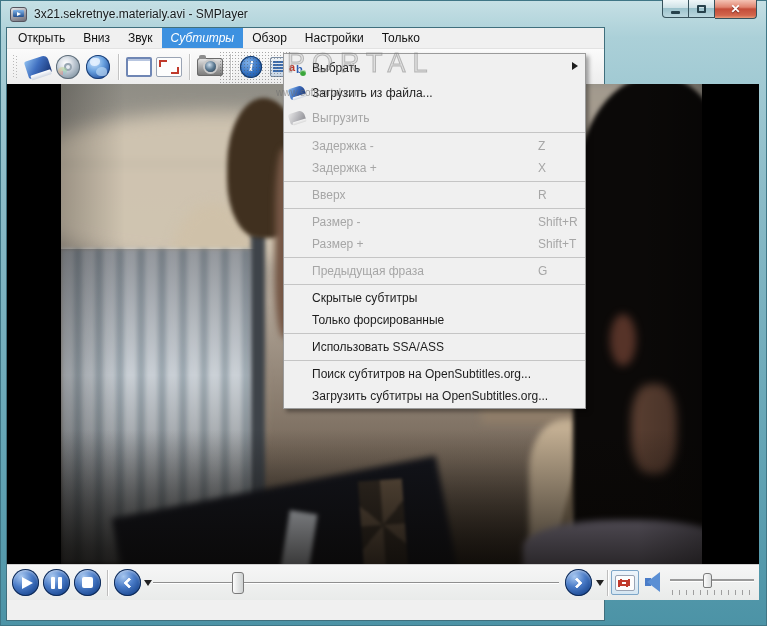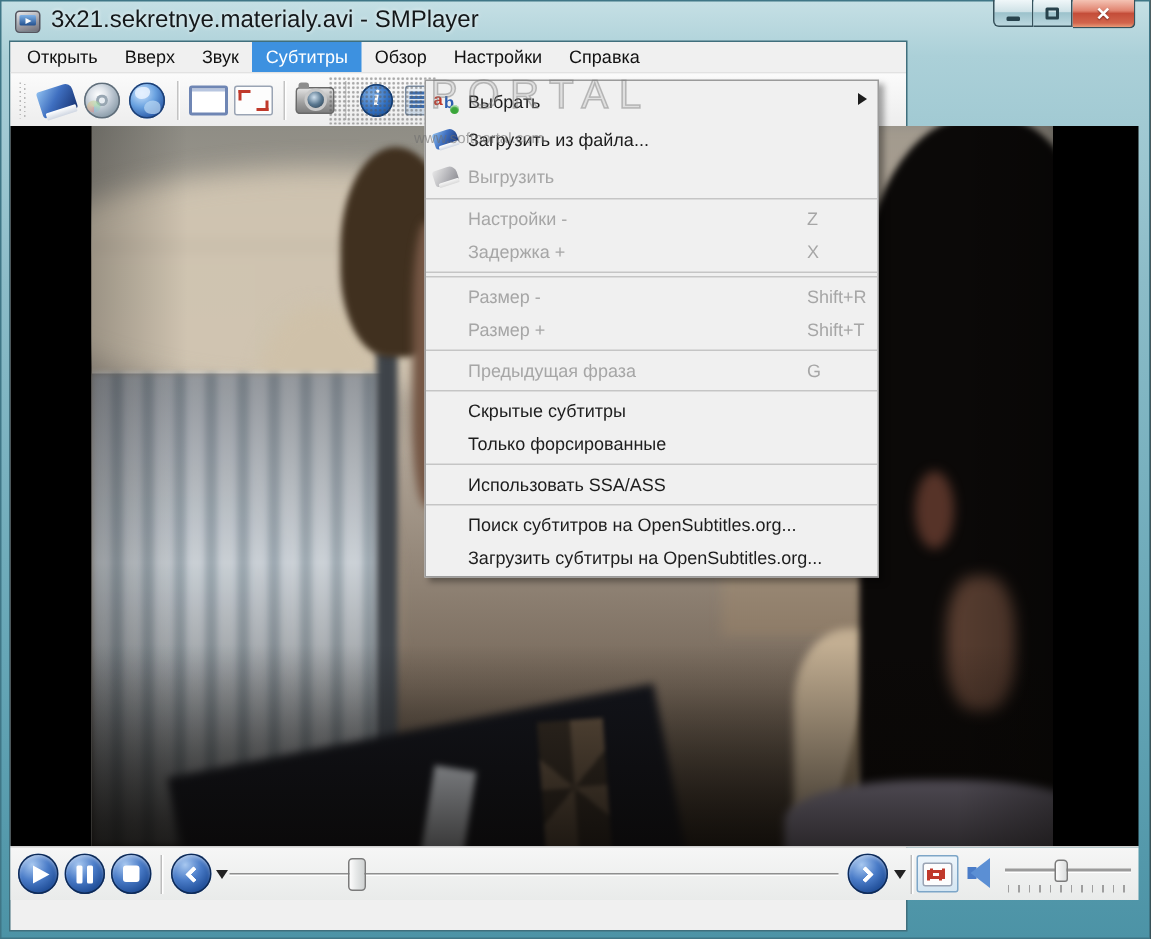--- a/index.html
+++ b/index.html
@@ -14,21 +14,21 @@
   
   .titlebar { position:absolute; left:0; top:0; width:100%; height:28px;
     display:flex; align-items:center; padding-left:10px; }
   .app-icon { width:17px; height:15px; margin-right:7px; position:relative;
     background:linear-gradient(160deg,#e8e8ea 0%,#9a9aa2 60%,#6e6e78 100%);
     border:1px solid #55555f; border-radius:3px; }
   .app-icon::before { content:""; position:absolute; left:2px; top:2px; right:2px; bottom:4px;
     background:linear-gradient(180deg,#7fb2e8,#23508f); border-radius:1px; }
   .app-icon::after { content:""; position:absolute; left:6px; top:4px;
     border-left:4px solid #fff; border-top:2.5px solid transparent; border-bottom:2.5px solid transparent; }
-  .title-text { font-size:16px; color:#14181a; text-shadow:0 0 3px rgba(255,255,255,.85); }
+  .title-text { font-size:12px; color:#14181a; text-shadow:0 0 3px rgba(255,255,255,.85); }
 
   .caption-buttons { position:absolute; top:0; right:10px; display:flex; }
   .cap-btn { height:18px; border:1px solid #37525c; border-top:none;
     display:flex; align-items:center; justify-content:center; position:relative;
     background:linear-gradient(180deg,#f0f7f9 0%,#cfe2e7 45%,#9cc2cc 50%,#bcd8df 100%); }
   .cap-btn.min { width:27px; border-radius:0 0 0 4px; }
   .cap-btn.max { width:26px; border-left:none; }
   .cap-btn.close { width:42px; height:19px; border-left:none; border-radius:0 0 4px 0;
     background:linear-gradient(180deg,#f4c3b4 0%,#e0836f 40%,#c44d39 50%,#d2654c 85%,#e89a78 100%); }
   .glyph-min { width:9px; height:3px; background:#27424c; margin-top:7px; border-radius:1px; }
@@ -36,21 +36,21 @@
   .glyph-close { color:#fff; font-size:12px; font-weight:bold; text-shadow:0 1px 1px rgba(60,0,0,.6); }
 
   
   .client { position:absolute; left:7px; top:28px; width:597px; height:592px;
     background:#f0f0f0; box-shadow:0 0 0 1px #406f7d; }
 
   
   .menubar { height:21px; background:#f0f0f0; display:flex; align-items:stretch;
     font-size:12px; color:#111; border-bottom:1px solid #e2e2e2; padding-left:2px; }
   .menubar .mitem { display:flex; align-items:center; padding:0 9px; cursor:default; }
-  .menubar .mitem.active { background:#3d91e0; color:#fff; }
+  .menubar .mitem.active { background:#3d91e0; color:#fff;font-style:italic; }
 
   
   .toolbar { height:35px; background:linear-gradient(180deg,#fbfbfb,#ededed);
     display:flex; align-items:center; padding-left:4px; position:relative; }
   .drag-handle { width:5px; height:24px; margin:0 5px 0 2px;
     background-image:repeating-linear-gradient(180deg,#b9b9b9 0 1px,transparent 1px 3px),
                      repeating-linear-gradient(180deg,#b9b9b9 0 1px,transparent 1px 3px);
     background-size:1px 100%,1px 100%; background-position:0 0,3px 1px; background-repeat:no-repeat; }
   .tsep { width:1px; height:26px; background:#c3c3c3; margin:0 5px; box-shadow:1px 0 0 #fff; }
   .tbtn { width:30px; height:30px; display:flex; align-items:center; justify-content:center; }
@@ -205,26 +205,26 @@
       </div>
     <div class="cap-btn close">
         <span class="glyph-close">✕</span>
       </div>
   </div>
 
   <div class="client">
 
     <div class="menubar">
       <div class="mitem">Открыть</div>
-      <div class="mitem">Вверх</div>
+      <div class="mitem">Вниз</div>
       <div class="mitem">Звук</div>
       <div class="mitem active">Субтитры</div>
       <div class="mitem">Обзор</div>
       <div class="mitem">Настройки</div>
-      <div class="mitem">Справка</div>
+      <div class="mitem">Только</div>
     </div>
 
     <div class="toolbar">
       <span class="drag-handle"></span>
       <div class="tbtn">
           <span class="ic-book">
             <span class="cover"></span>
             <span class="pages"></span>
           </span>
         </div>
@@ -358,28 +358,32 @@
       <span class="icon-slot">
           <span class="ic-book gray">
             <span class="cover"></span>
             <span class="pages"></span>
           </span>
         </span>
       <span>Выгрузить</span>
     </div>
     <div class="psep"></div>
     <div class="pitem disabled">
-      <span>Настройки -</span>
+      <span>Задержка -</span>
       <span class="shortcut">Z</span>
     </div>
     <div class="pitem disabled">
       <span>Задержка +</span>
       <span class="shortcut">X</span>
     </div>
     <div class="psep"></div>
+    <div class="pitem disabled">
+      <span>Вверх</span>
+      <span class="shortcut">R</span>
+    </div>
     <div class="psep"></div>
     <div class="pitem disabled">
       <span>Размер -</span>
       <span class="shortcut">Shift+R</span>
     </div>
     <div class="pitem disabled">
       <span>Размер +</span>
       <span class="shortcut">Shift+T</span>
     </div>
     <div class="psep"></div>

